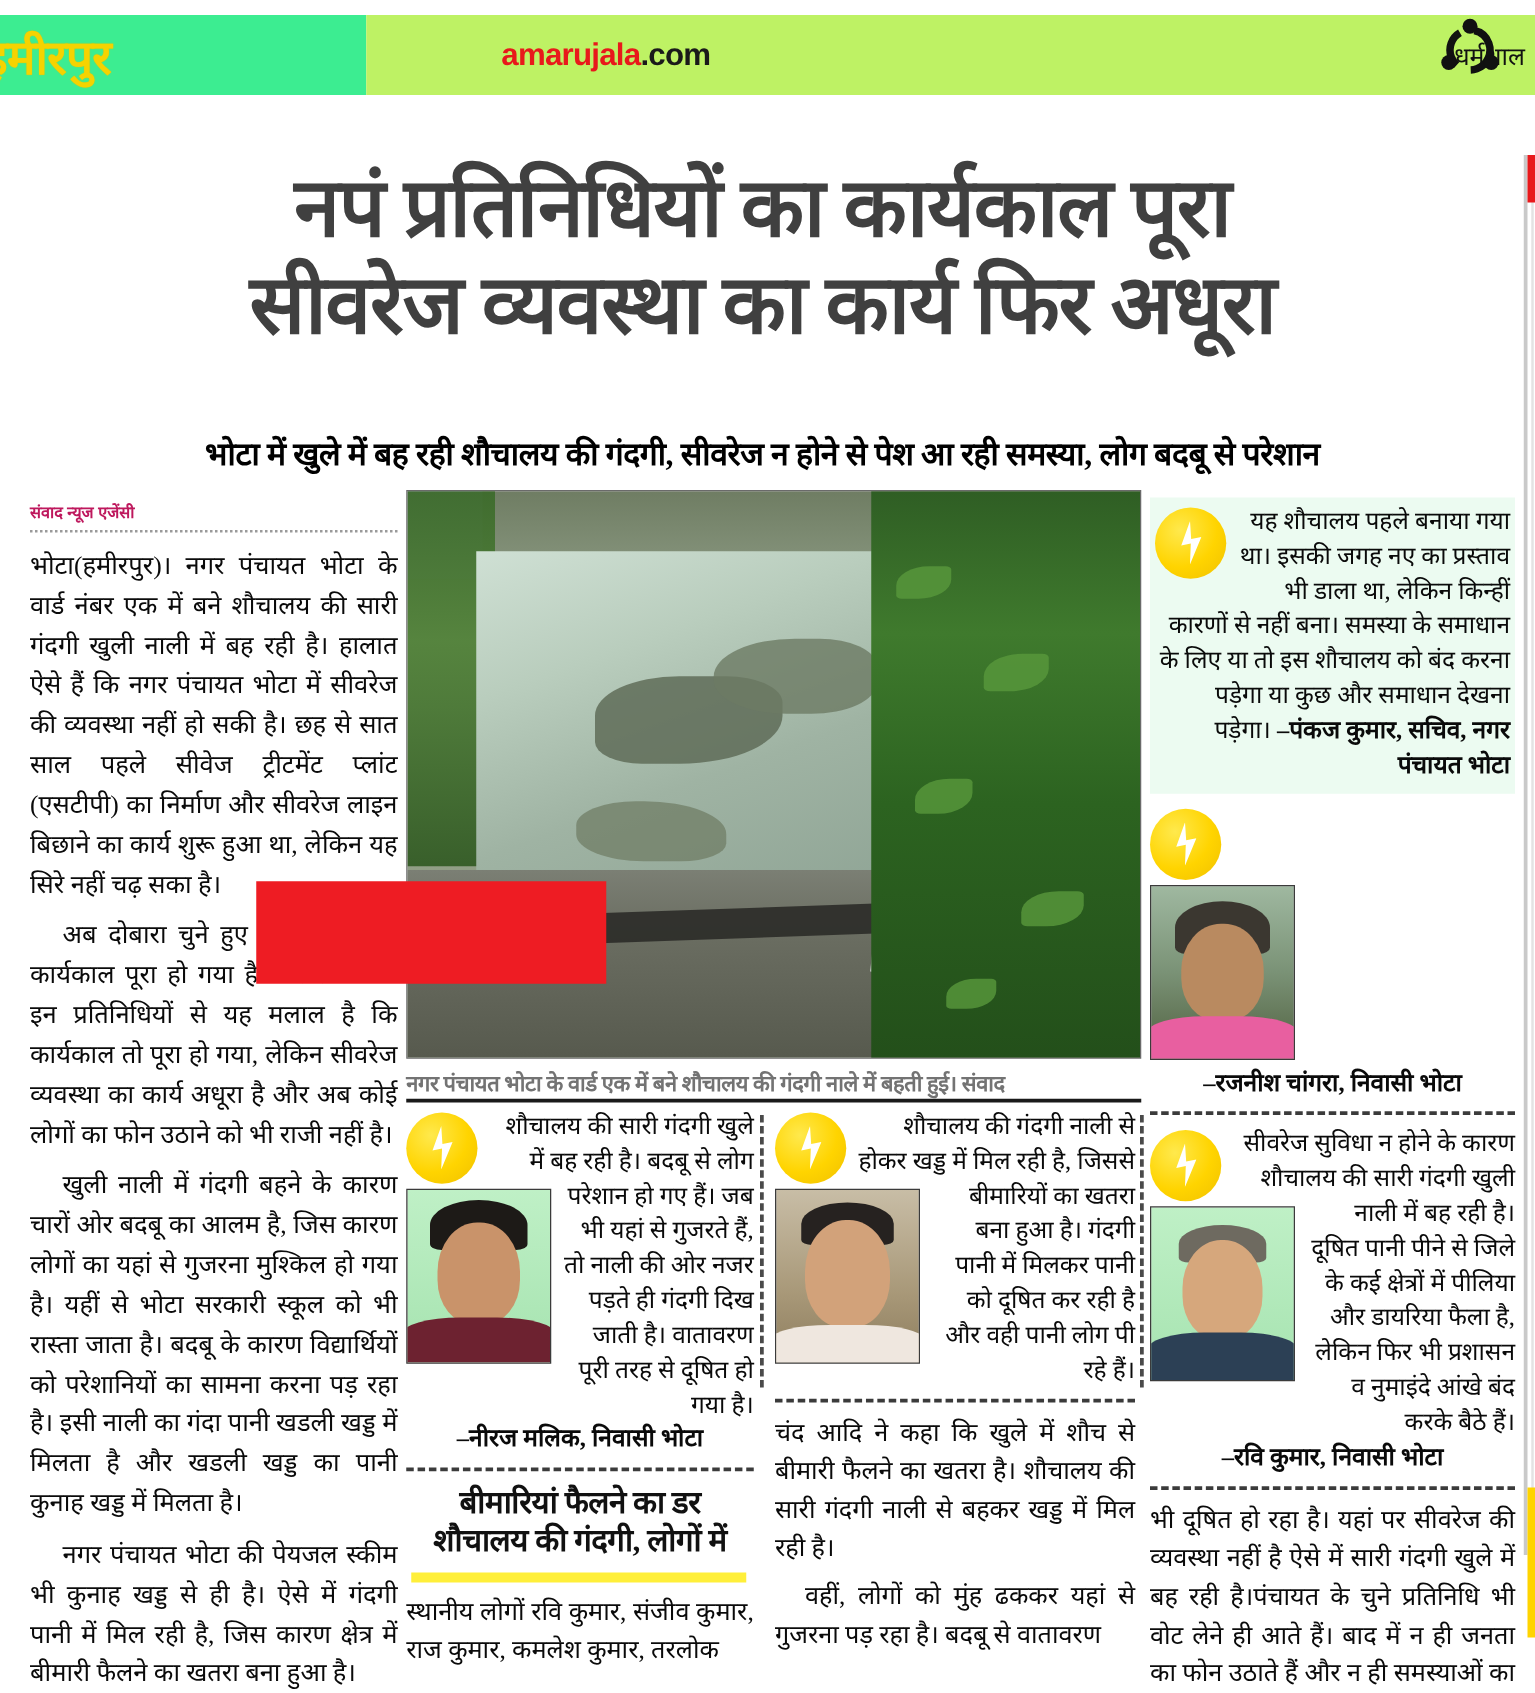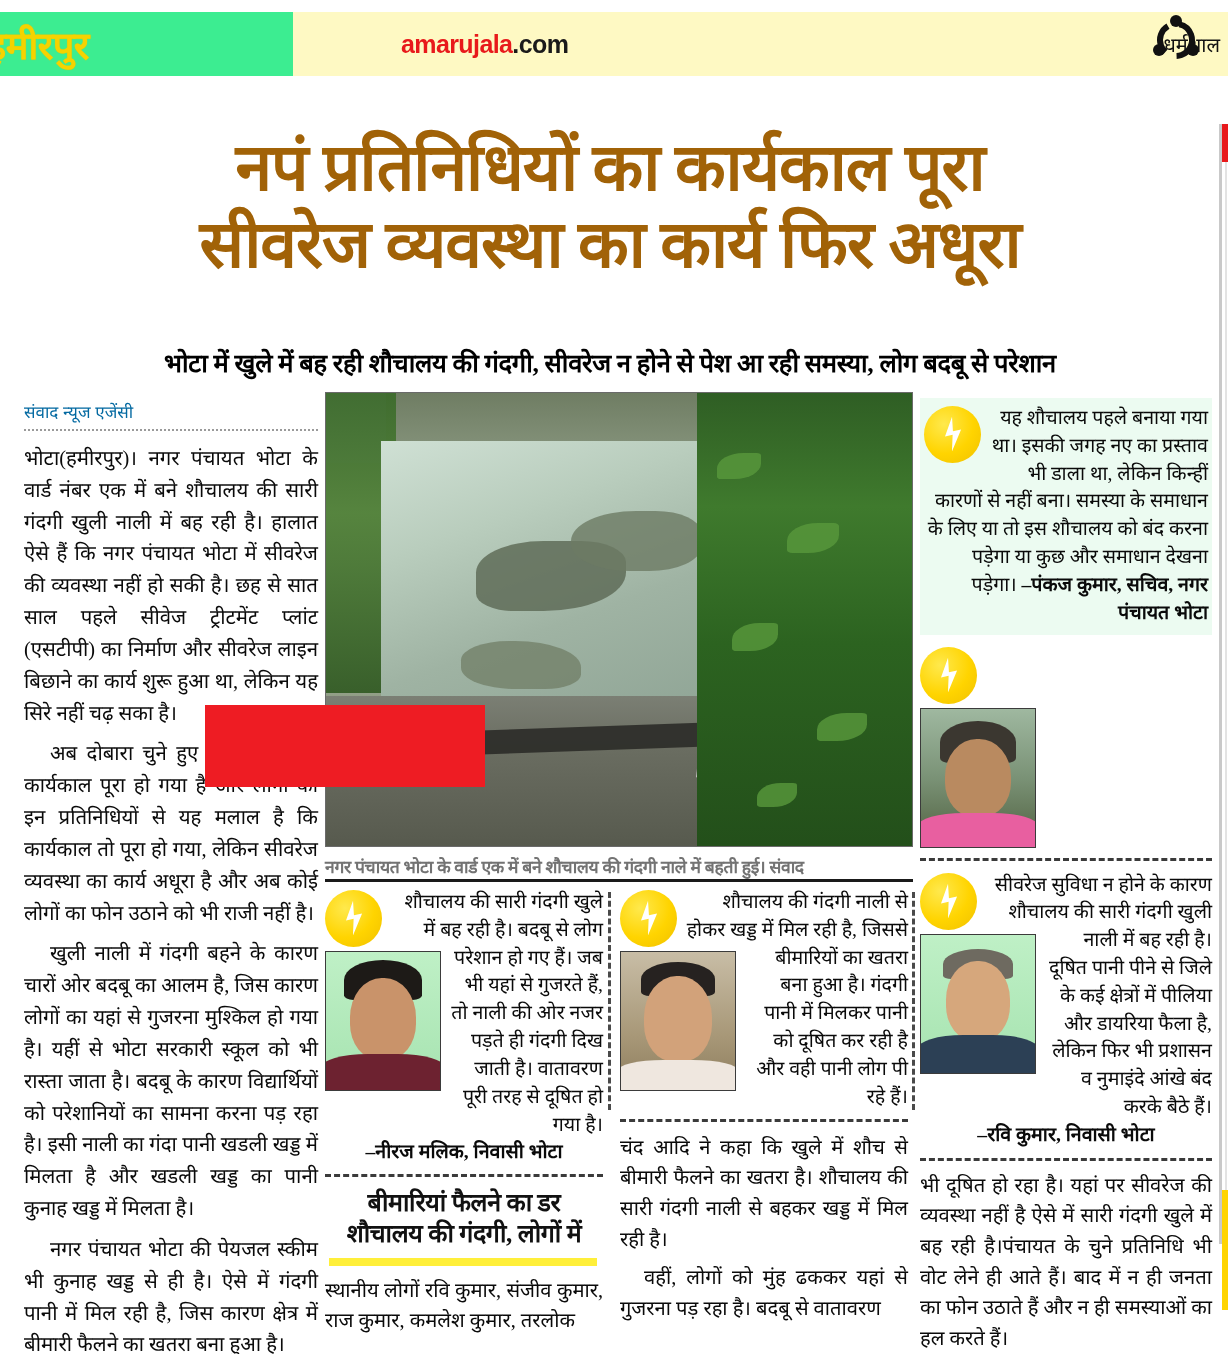--- a/index.html
+++ b/index.html
@@ -22,21 +22,21 @@
     display: flex; align-items: center; padding-left: 0px;
     overflow: hidden;
   }
   .mh-left span {
     font-family: "Liberation Sans", sans-serif;
     font-weight: 700; font-size: 38px; color: #f5d300;
     letter-spacing: -0.5px; margin-left: -14px;
     text-shadow: 0 0 1px #e0c000;
   }
   .mh-right {
-    flex: 1; background: #fef9c3; position: relative;
+    flex: 1; background: #bef264; position: relative;
     display: flex; align-items: center;
   }
   .mh-brand {
     position: absolute; left: 108px;
     font-family: "Liberation Sans", sans-serif;
     font-weight: 700; font-size: 25px; letter-spacing: -0.6px;
   }
   .mh-brand .red { color: #e8191b; }
   .mh-brand .blk { color: #1a1a1a; }
   .mh-city2 {
@@ -64,39 +64,39 @@
   }
 
   
   .headline {
     position: absolute; left: 24px; top: 130px; width: 1172px;
     text-align: center;
   }
   .headline .hl-line {
     font-family: "Liberation Serif", serif;
     font-weight: 700; font-size: 66px; line-height: 1.16;
-    color: #a16207; letter-spacing: -1px;
+    color: #404040; letter-spacing: -1px;
     white-space: nowrap;
   }
   .subhead {
     position: absolute; left: 24px; top: 345px; width: 1172px;
     text-align: center;
     font-family: "Liberation Serif", serif;
     font-weight: 700; font-size: 25.5px; color: #000;
     letter-spacing: -0.3px; white-space: nowrap;
   }
 
   
   .col { position: absolute; }
 
   
   .col-left { left: 24px; top: 400px; width: 294px; }
   .byline {
     font-family: "Liberation Sans", sans-serif;
-    font-weight: 400; font-size: 17px; color: #0369a1;
+    font-weight: 700; font-size: 13px; color: #be185d;
     margin-bottom: 6px;
   }
   .byline-rule {
     border-top: 2px dotted #9a9a9a; height: 0;
     margin-bottom: 12px;
   }
   .body-text {
     font-family: "Liberation Serif", serif;
     font-size: 20.4px; line-height: 1.56; color: #0a0a0a;
     text-align: justify; text-justify: inter-word;
@@ -315,20 +315,21 @@
     <div style="height:10px"></div>
 
     <div class="quote">
       <div class="q-icon"></div>
       <div class="q-photo outdoor">
         <div class="hair" style="top:12px;width:76px;height:42px;background:#3b3730;"></div>
         <div class="face" style="top:30px;width:66px;height:78px;background:#b98a60;"></div>
         <div class="torso" style="width:120px;height:34px;background:#e85fa0;"></div>
       </div>
       <div style="clear:both"></div>
+      <div class="q-attrib" style="text-align:center;margin-top:4px;">–रजनीश चांगरा, निवासी भोटा</div>
     </div>
 
     <div class="q-sep"></div>
 
     <div class="quote">
       <div class="q-icon"></div>
       <div class="q-photo green">
         <div class="hair" style="top:14px;width:70px;height:30px;background:#6e6a60;"></div>
         <div class="face" style="top:26px;width:64px;height:80px;background:#d6a77c;"></div>
         <div class="torso" style="width:122px;height:38px;background:#2c4055;"></div>

